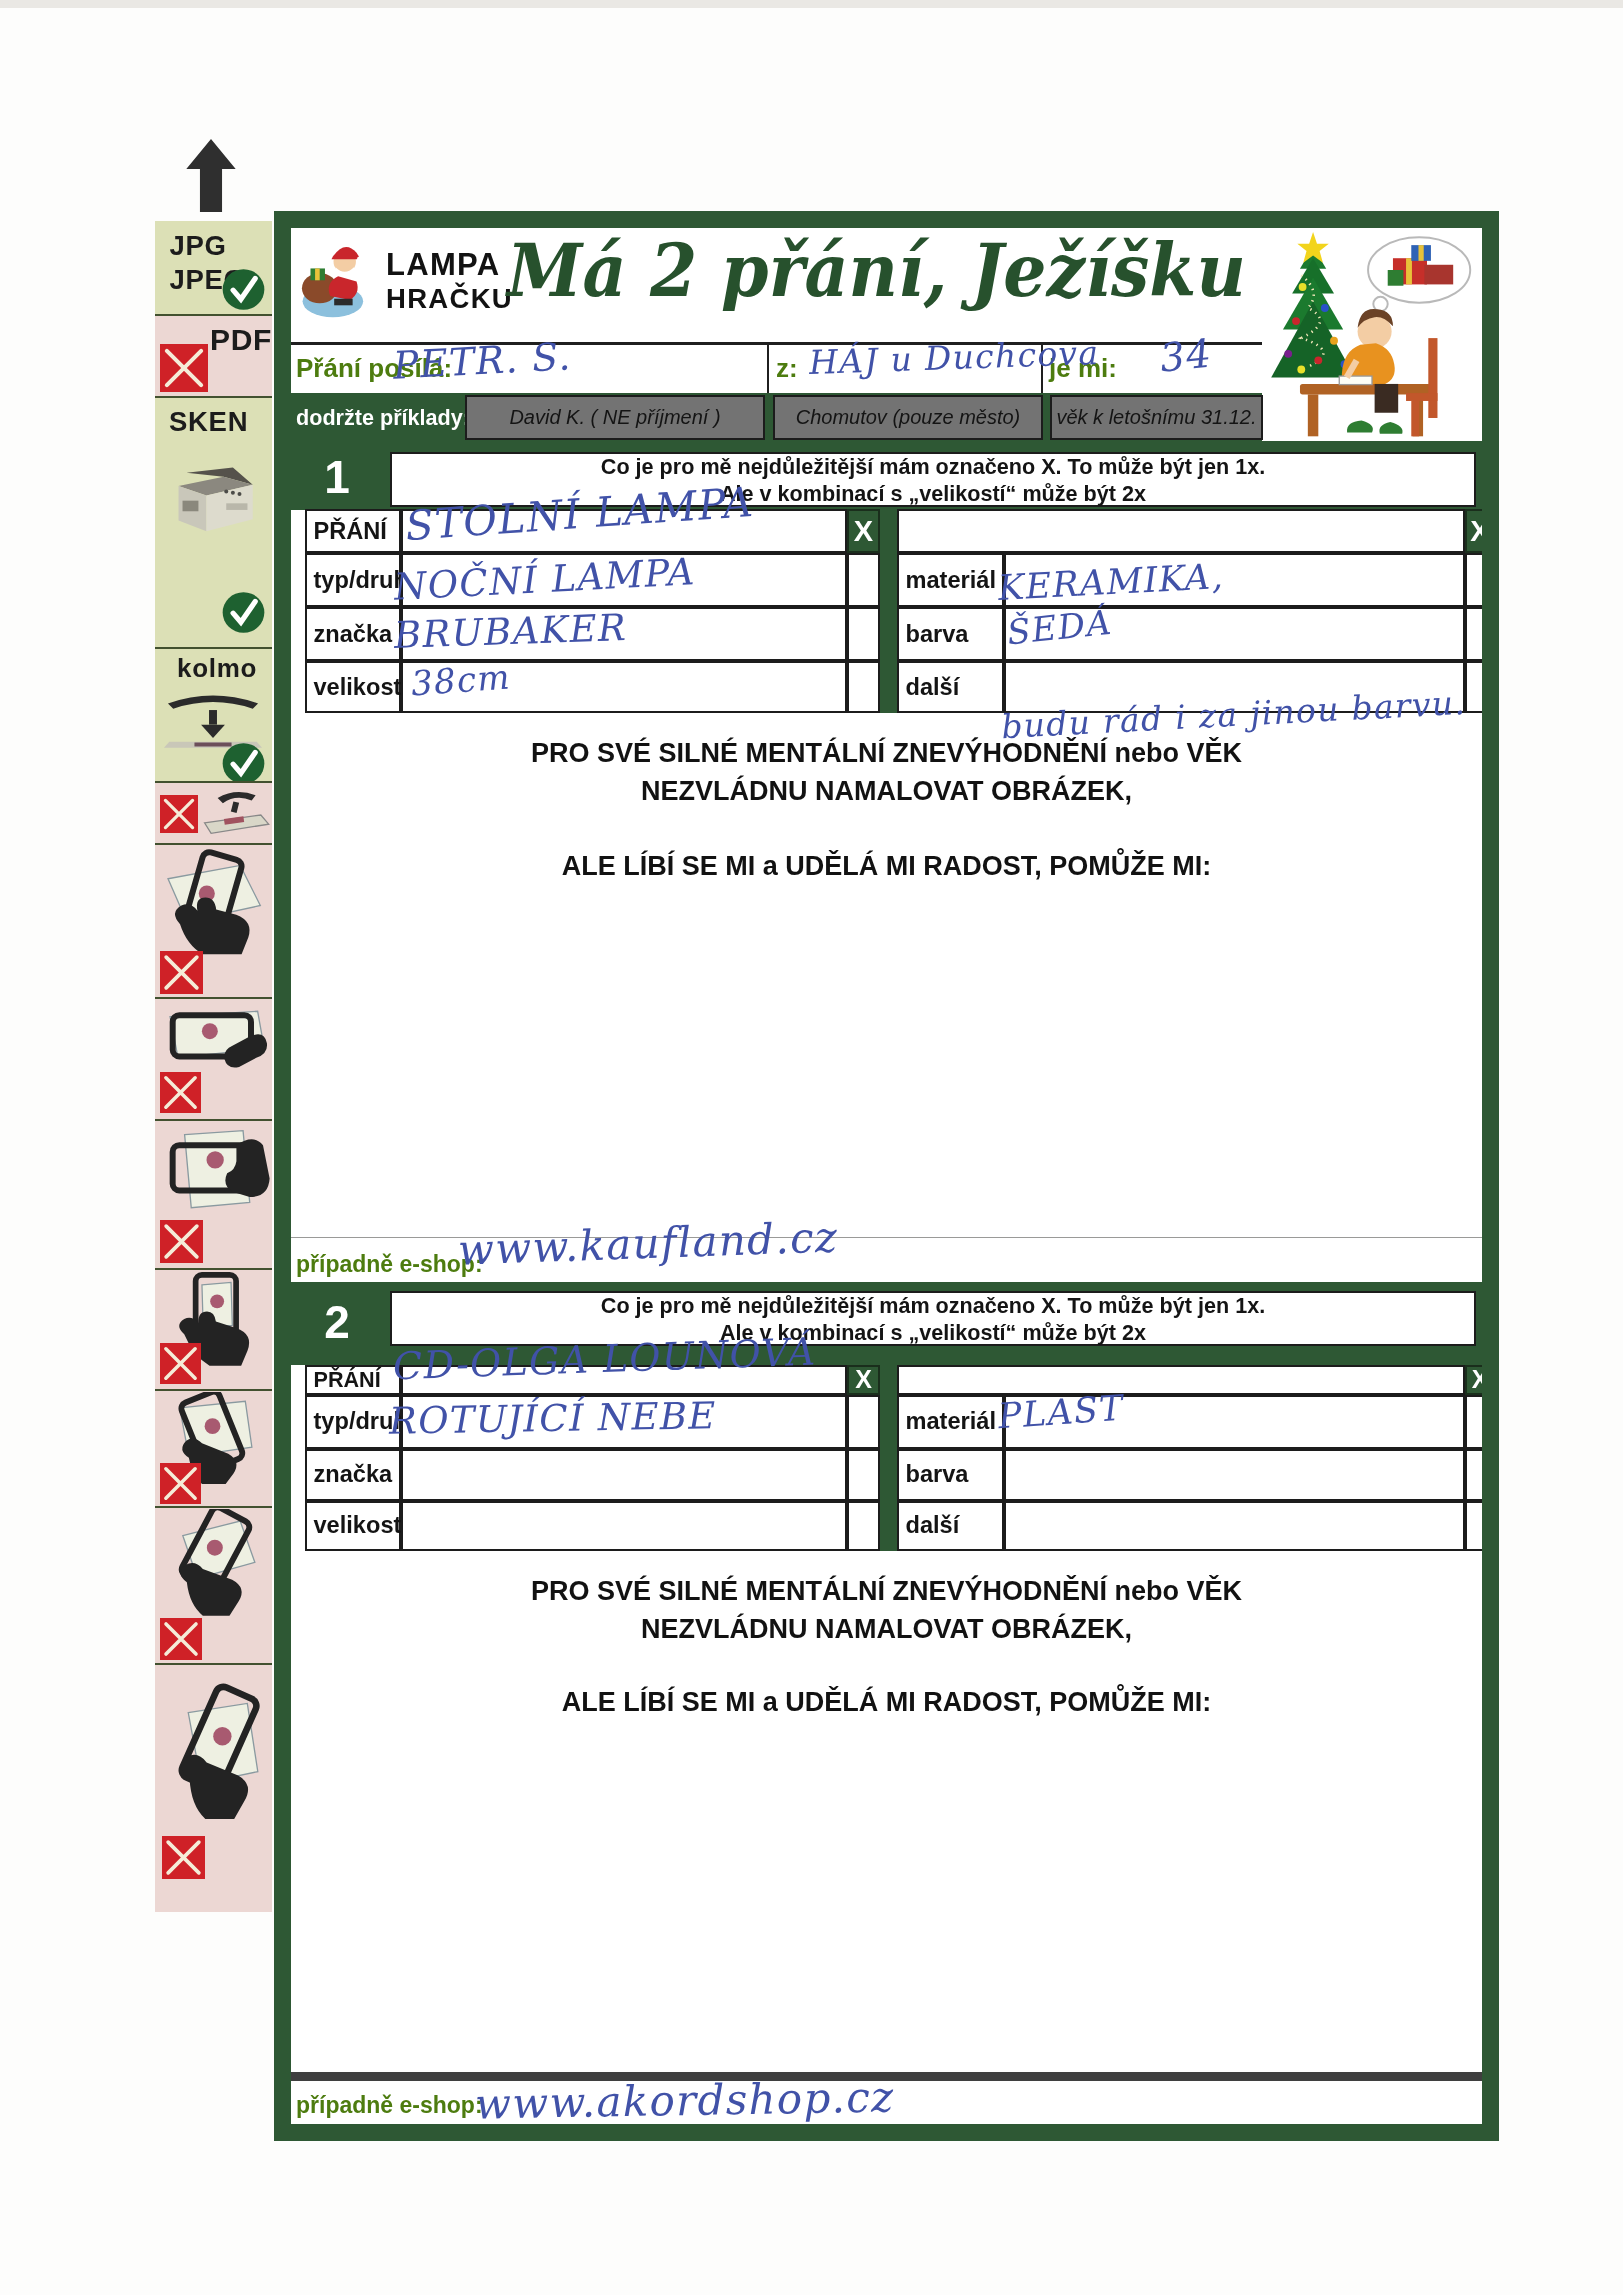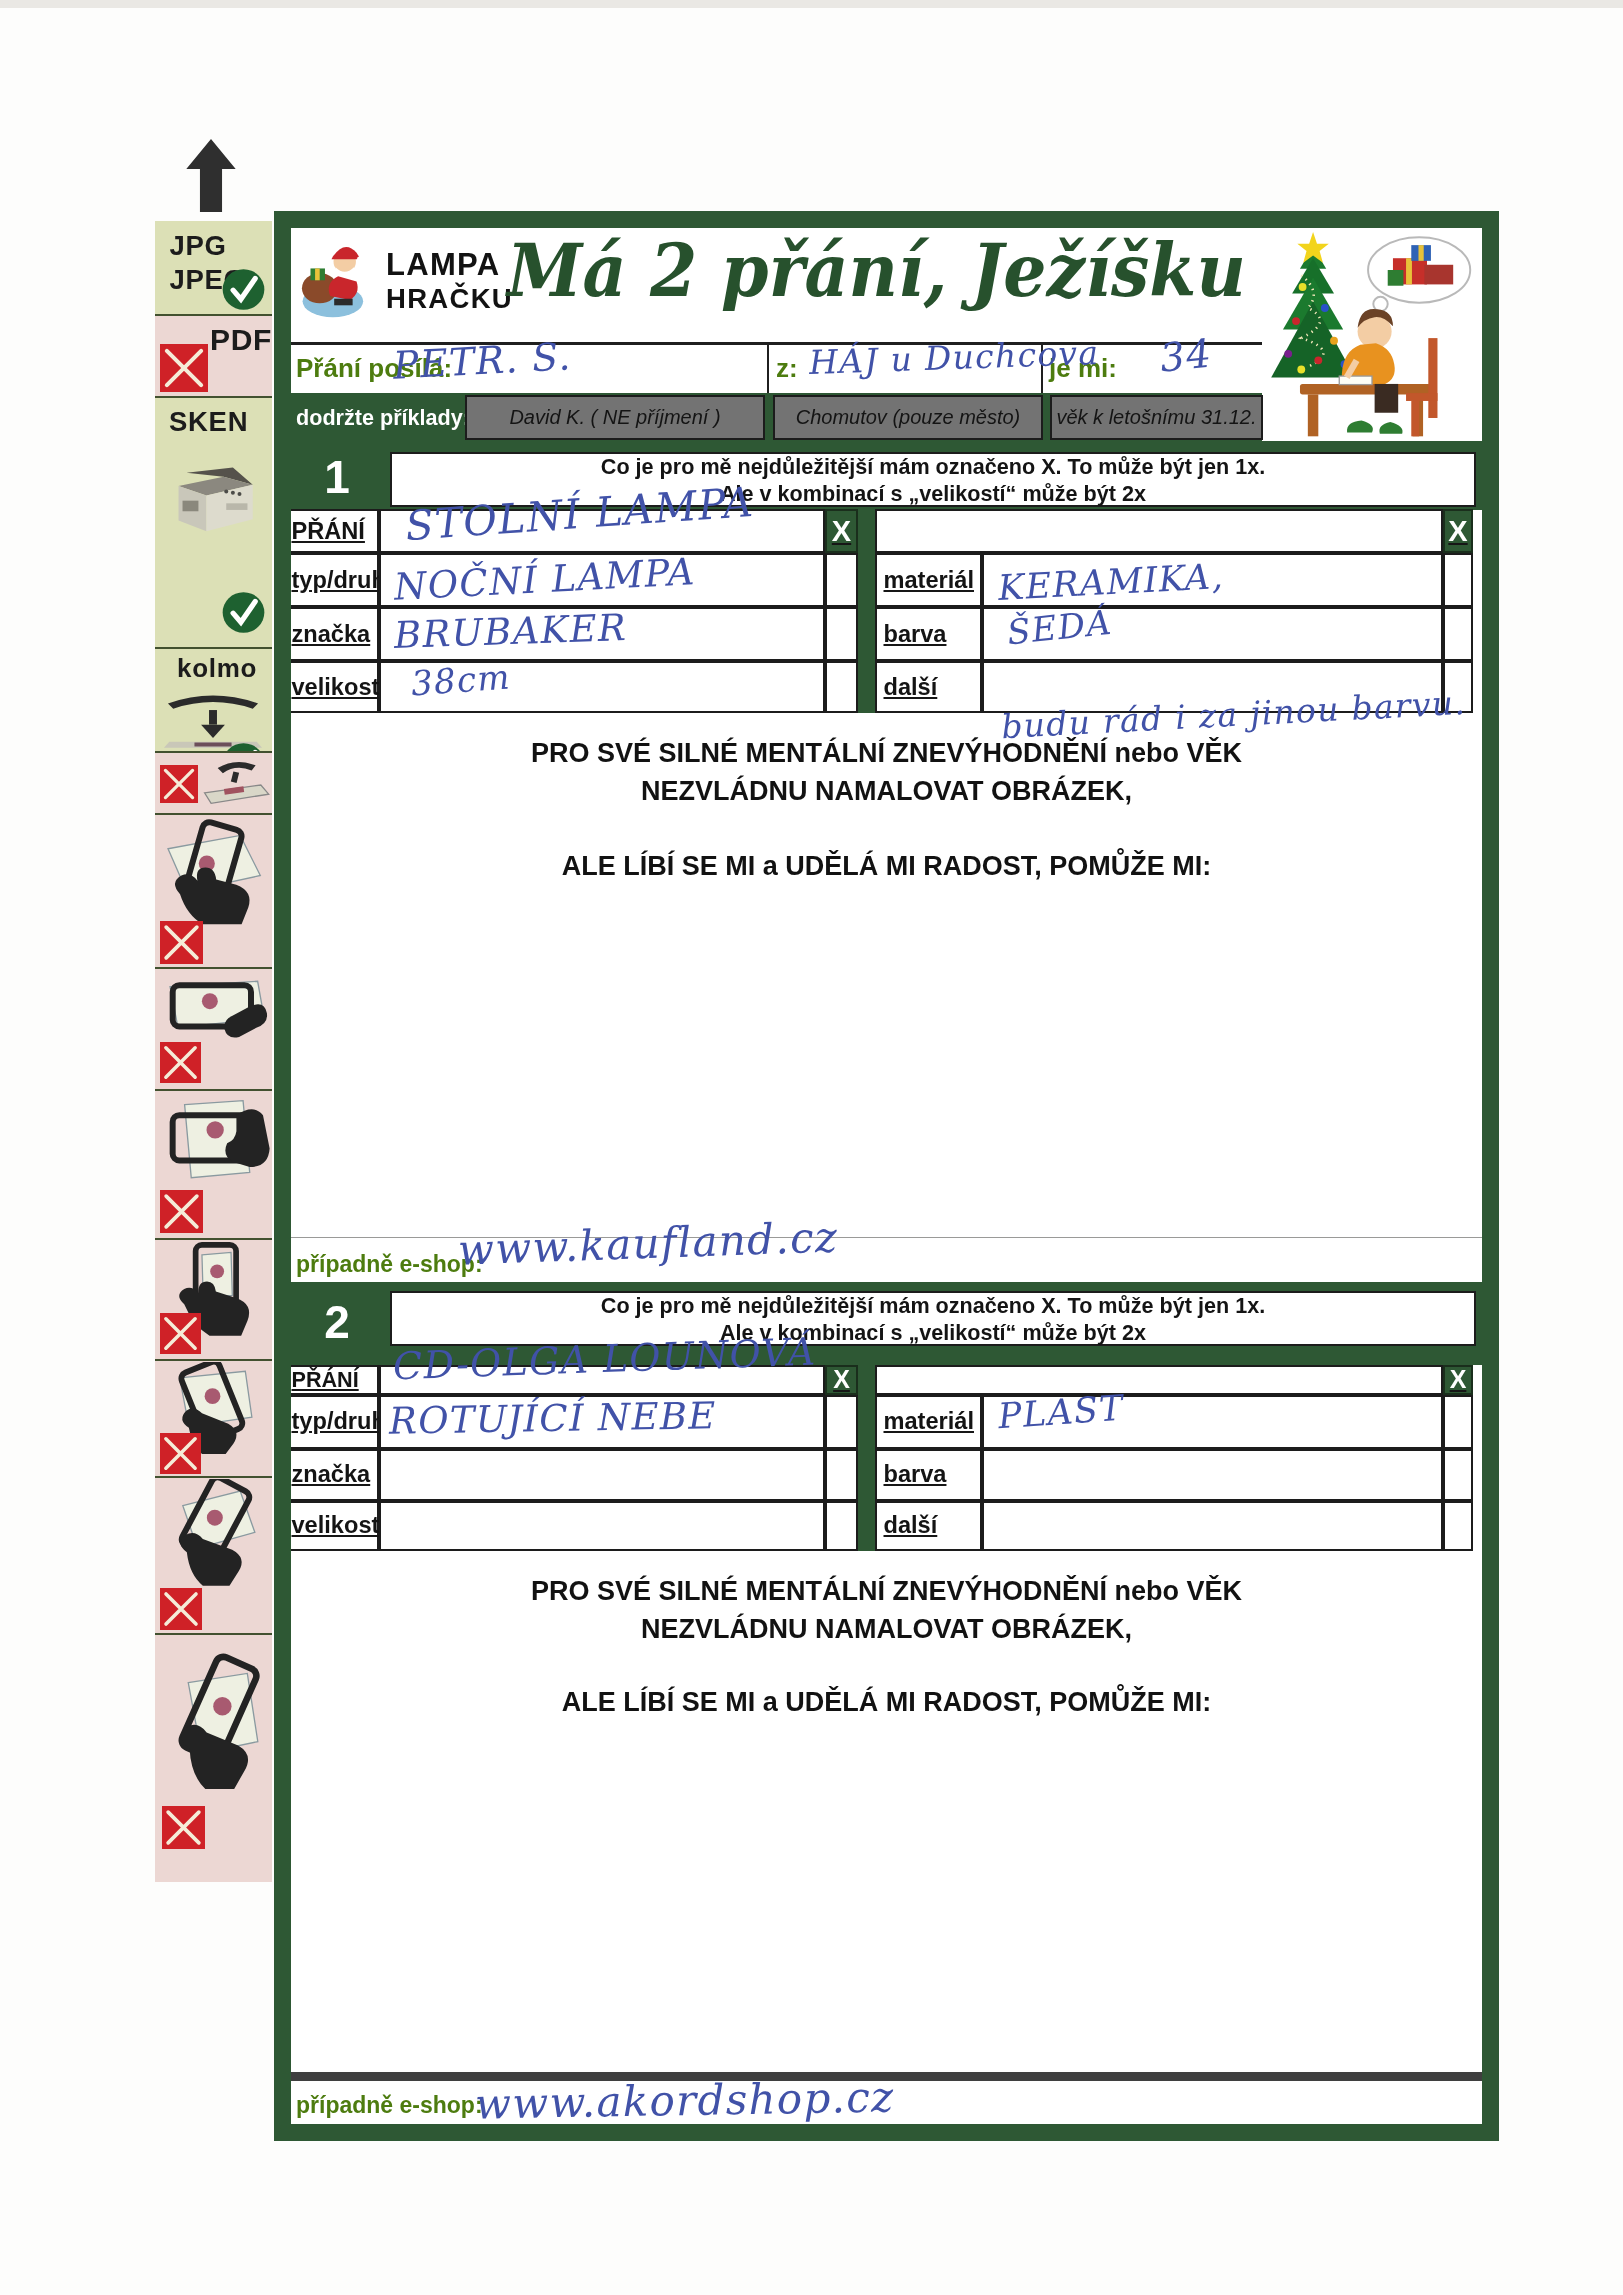--- a/index.html
+++ b/index.html
@@ -37,21 +37,21 @@
   .wlabel{position:absolute;font-weight:bold;font-size:21.6px;color:#ffffff;z-index:2;white-space:nowrap;}
   .ex-cell{position:absolute;background:#737373;border:2px solid #1c1c1c;z-index:2;
            display:flex;align-items:center;justify-content:center;
            font-style:italic;font-size:20px;color:#141414;white-space:nowrap;}
   .sec-num{position:absolute;width:92px;text-align:center;color:#fff;font-weight:bold;font-size:46px;z-index:2;}
   .sec-box{position:absolute;background:#fff;border:2px solid #1c1c1c;z-index:2;
            display:flex;flex-direction:column;align-items:center;justify-content:center;
            font-weight:bold;font-size:21.6px;line-height:27px;color:#141414;text-align:center;}
 
   
-  .grid{position:absolute;left:283px;z-index:2;text-decoration:underline;}
+  .grid{position:absolute;left:305px;z-index:2;}
   .grow{display:flex;}
   .gc{border:2px solid #1c1c1c;background:#fff;display:flex;align-items:center;}
   .glabel{padding-left:6.5px;font-weight:bold;font-size:23.6px;color:#141414;}
   .xbox{background:#2e5834;border-color:#1a2e1c;justify-content:center;
         color:#fff;font-weight:bold;font-size:29px;}
   .nbox{background:#fff;}
   .gutter{background:#2e5834;border:none;}
 
   .note-line{position:absolute;left:291px;width:1191px;text-align:center;z-index:2;
              font-weight:bold;font-size:27px;color:#121212;white-space:nowrap;}
@@ -103,21 +103,21 @@
           <circle cx="120" cy="48" r="3" fill="#4c4c48"></circle>
         <rect x="100" y="62" width="32" height="10" fill="#b9b7aa"></rect>
       </svg>
       <svg class="check" style="left:67px;top:193px;" width="43" height="43" viewBox="0 0 66 66">
         <ellipse cx="33" cy="33" rx="32" ry="31" fill="#1e6130"></ellipse>
           <path d="M17 34 L29 48 L51 16" stroke="#fff" stroke-width="8" fill="none" stroke-linecap="round"></path>
         </svg>
     </div>
 
 
-    <div class="scell green" style="height:104px;">
+    <div class="scell green" style="height:134px;">
       <span class="slabel" style="left:22px;top:3.9px;font-size:26px;">kolmo</span>
       <svg class="abs" style="left:5.2px;top:37px;" width="106" height="64" viewBox="0 0 160 96">
         <path d="M12 26 Q80 2 148 26 L140 34 Q80 14 20 34 Z" fill="#2b2b2b"></path>
         <rect x="74" y="36" width="12" height="22" fill="#2b2b2b"></rect>
         <polygon points="62,58 98,58 80,78" fill="#2b2b2b"></polygon>
         <polygon points="14,84 146,84 154,93 6,93" fill="#c9c7b8"></polygon>
         <rect x="52" y="85" width="56" height="6" fill="#6c4f5a"></rect>
       </svg>
       <svg class="check" style="left:67px;top:93px;" width="43" height="43" viewBox="0 0 66 66">
         <ellipse cx="33" cy="33" rx="32" ry="31" fill="#1e6130"></ellipse>

